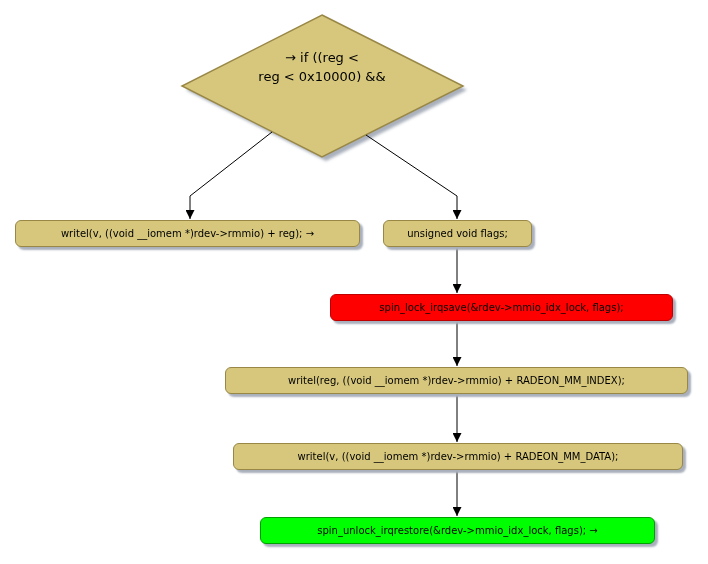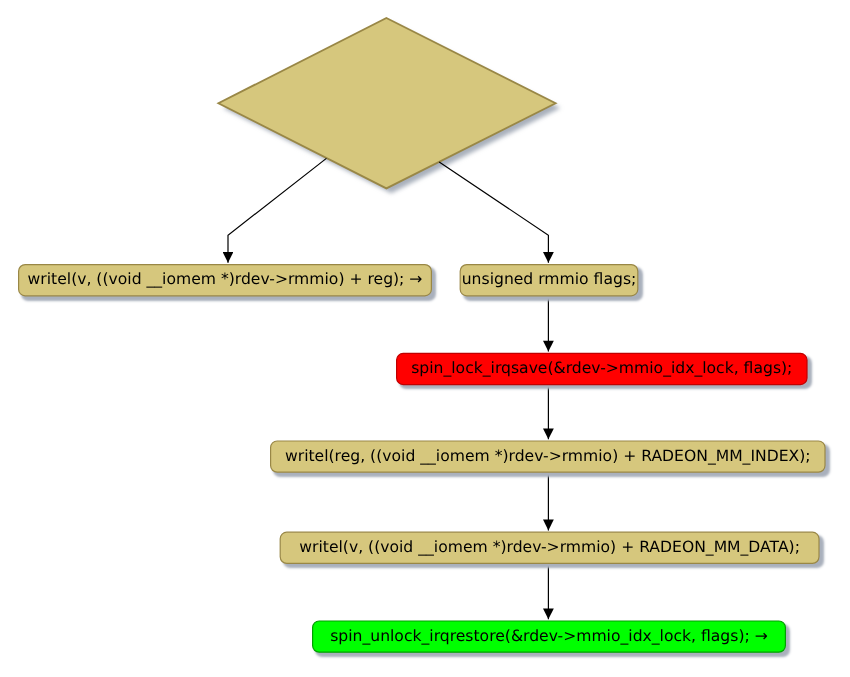--- a/index.html
+++ b/index.html
@@ -50,21 +50,21 @@
   }
   .node {
     position: absolute;
     z-index: 1;
     height: 27px;
     box-sizing: border-box;
     display: flex;
     align-items: center;
     justify-content: center;
     white-space: nowrap;
-    font-size: 13px;
+    font-size: 10px;
     color: var(--text, #000000);
     background: var(--node-fill, #D6C77D);
     border: 1.5px solid var(--node-border, #998746);
     border-radius: 6px;
     box-shadow: 3px 3px 2px 0 var(--shadow, #A9B0BC);
   }
   .node.red {
     background: var(--red-fill, #FF0000);
     border-color: var(--red-border, #C00000);
   }
@@ -94,25 +94,27 @@
 
     <polyline class="edge" points="272,132 190,196 190,219" marker-end="url(#arrow)"></polyline>
     <polyline class="edge" points="366,135 457,196 457,219" marker-end="url(#arrow)"></polyline>
     <polyline class="edge" points="457,248 457,293" marker-end="url(#arrow)"></polyline>
     <polyline class="edge" points="457,321 457,366" marker-end="url(#arrow)"></polyline>
     <polyline class="edge" points="457,394 457,442" marker-end="url(#arrow)"></polyline>
     <polyline class="edge" points="457,471 457,516" marker-end="url(#arrow)"></polyline>
   </svg>
 
   <div class="decision-label">
+    <div>→ if ((reg &lt;</div>
+    <div>reg &lt; 0x10000) &amp;&amp;</div>
   </div>
 
   <div class="node" style="left:15px;  top:220px; width:345px;">writel(v, ((void __iomem *)rdev-&gt;rmmio) + reg); →</div>
 
-  <div class="node" style="left:383px; top:220px; width:149px;">unsigned rmmio flags;</div>
+  <div class="node" style="left:383px; top:220px; width:149px;">unsigned void flags;</div>
 
   <div class="node red" style="left:286px; top:294px; width:343px;margin-left:44px;">spin_lock_irqsave(&amp;rdev-&gt;mmio_idx_lock, flags);</div>
 
   <div class="node" style="left:225px; top:367px; width:463px;">writel(reg, ((void __iomem *)rdev-&gt;rmmio) + RADEON_MM_INDEX);</div>
 
   <div class="node" style="left:233px; top:443px; width:450px;">writel(v, ((void __iomem *)rdev-&gt;rmmio) + RADEON_MM_DATA);</div>
 
   <div class="node green" style="left:260px; top:517px; width:395px;">spin_unlock_irqrestore(&amp;rdev-&gt;mmio_idx_lock, flags); →</div>
 
 </div>

